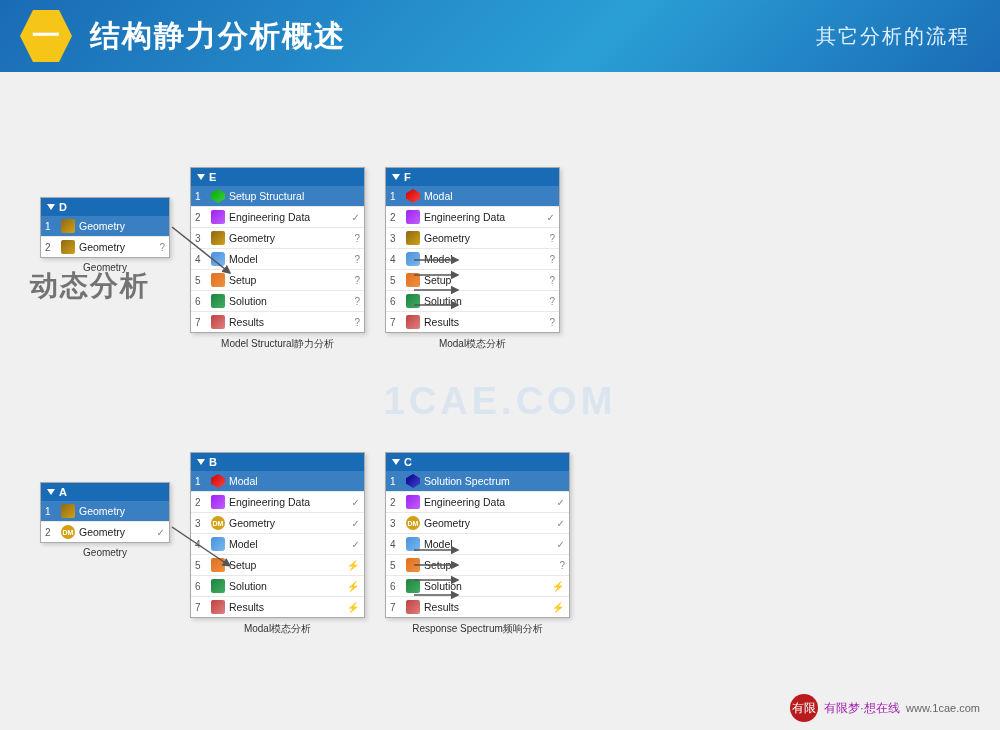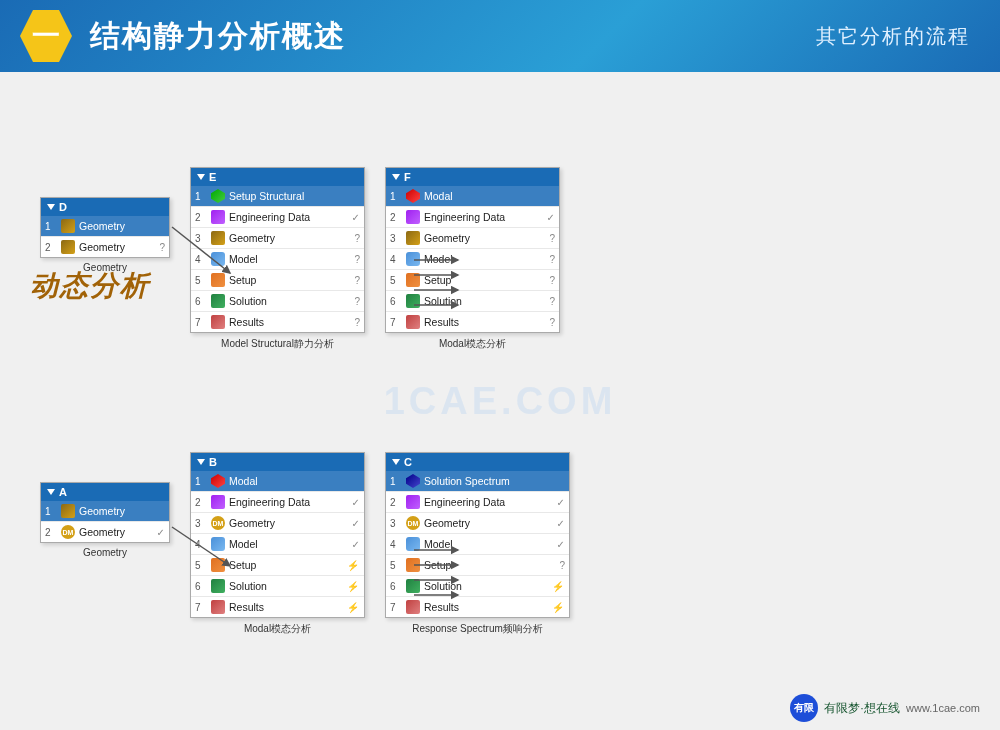--- a/index.html
+++ b/index.html
@@ -76,23 +76,22 @@
       white-space: nowrap;
     }
 
     
     .dynamic-label {
       position: absolute;
       left: 30px;
       top: 195px;
       font-size: 28px;
       font-weight: bold;
-      color: #a16207;
+      color: #737373;
       letter-spacing: 2px;
-      font-style: italic;
     }
 
     
     .analysis-block {
       background: #fff;
       border: 1px solid #aaa;
       min-width: 165px;
       box-shadow: 2px 2px 4px rgba(0,0,0,0.15);
     }
 
@@ -259,24 +258,24 @@
       bottom: 8px;
       right: 20px;
       font-size: 11px;
       color: #555;
       display: flex;
       align-items: center;
       gap: 6px;
     }
     .footer-logo {
       width: 28px; height: 28px;
-      background: #1d4ed8;
+      background: #b91c1c;
       border-radius: 50%;
       display: flex; align-items: center; justify-content: center;
-      color: #fff; font-size: 10px; font-weight: bold;
+      color: #fff; font-size: 12px; font-weight: normal;
     }
   </style>
 </head>
 <body>
 
 <div class="header">
   <div class="header-hex">
     <span>一</span>
   </div>
   <div class="header-title">结构静力分析概述</div>
@@ -630,17 +629,17 @@
 
     <line x1="414" y1="508" x2="458" y2="508" stroke="#555" stroke-width="1.5" marker-end="url(#arrow)"></line>
 
     <line x1="414" y1="523" x2="458" y2="523" stroke="#555" stroke-width="1.5" marker-end="url(#arrow)"></line>
   </svg>
 
   <div class="footer">
     <div class="footer-logo">
       <span>有限</span>
     </div>
-    <span style="font-size:12px;color:#14532d;">有限梦·想在线</span>
+    <span style="font-size:12px;color:#a21caf;">有限梦·想在线</span>
     <span style="font-size:11px;color:#666;">www.1cae.com</span>
   </div>
 
 </div>
 
 </body></html>

